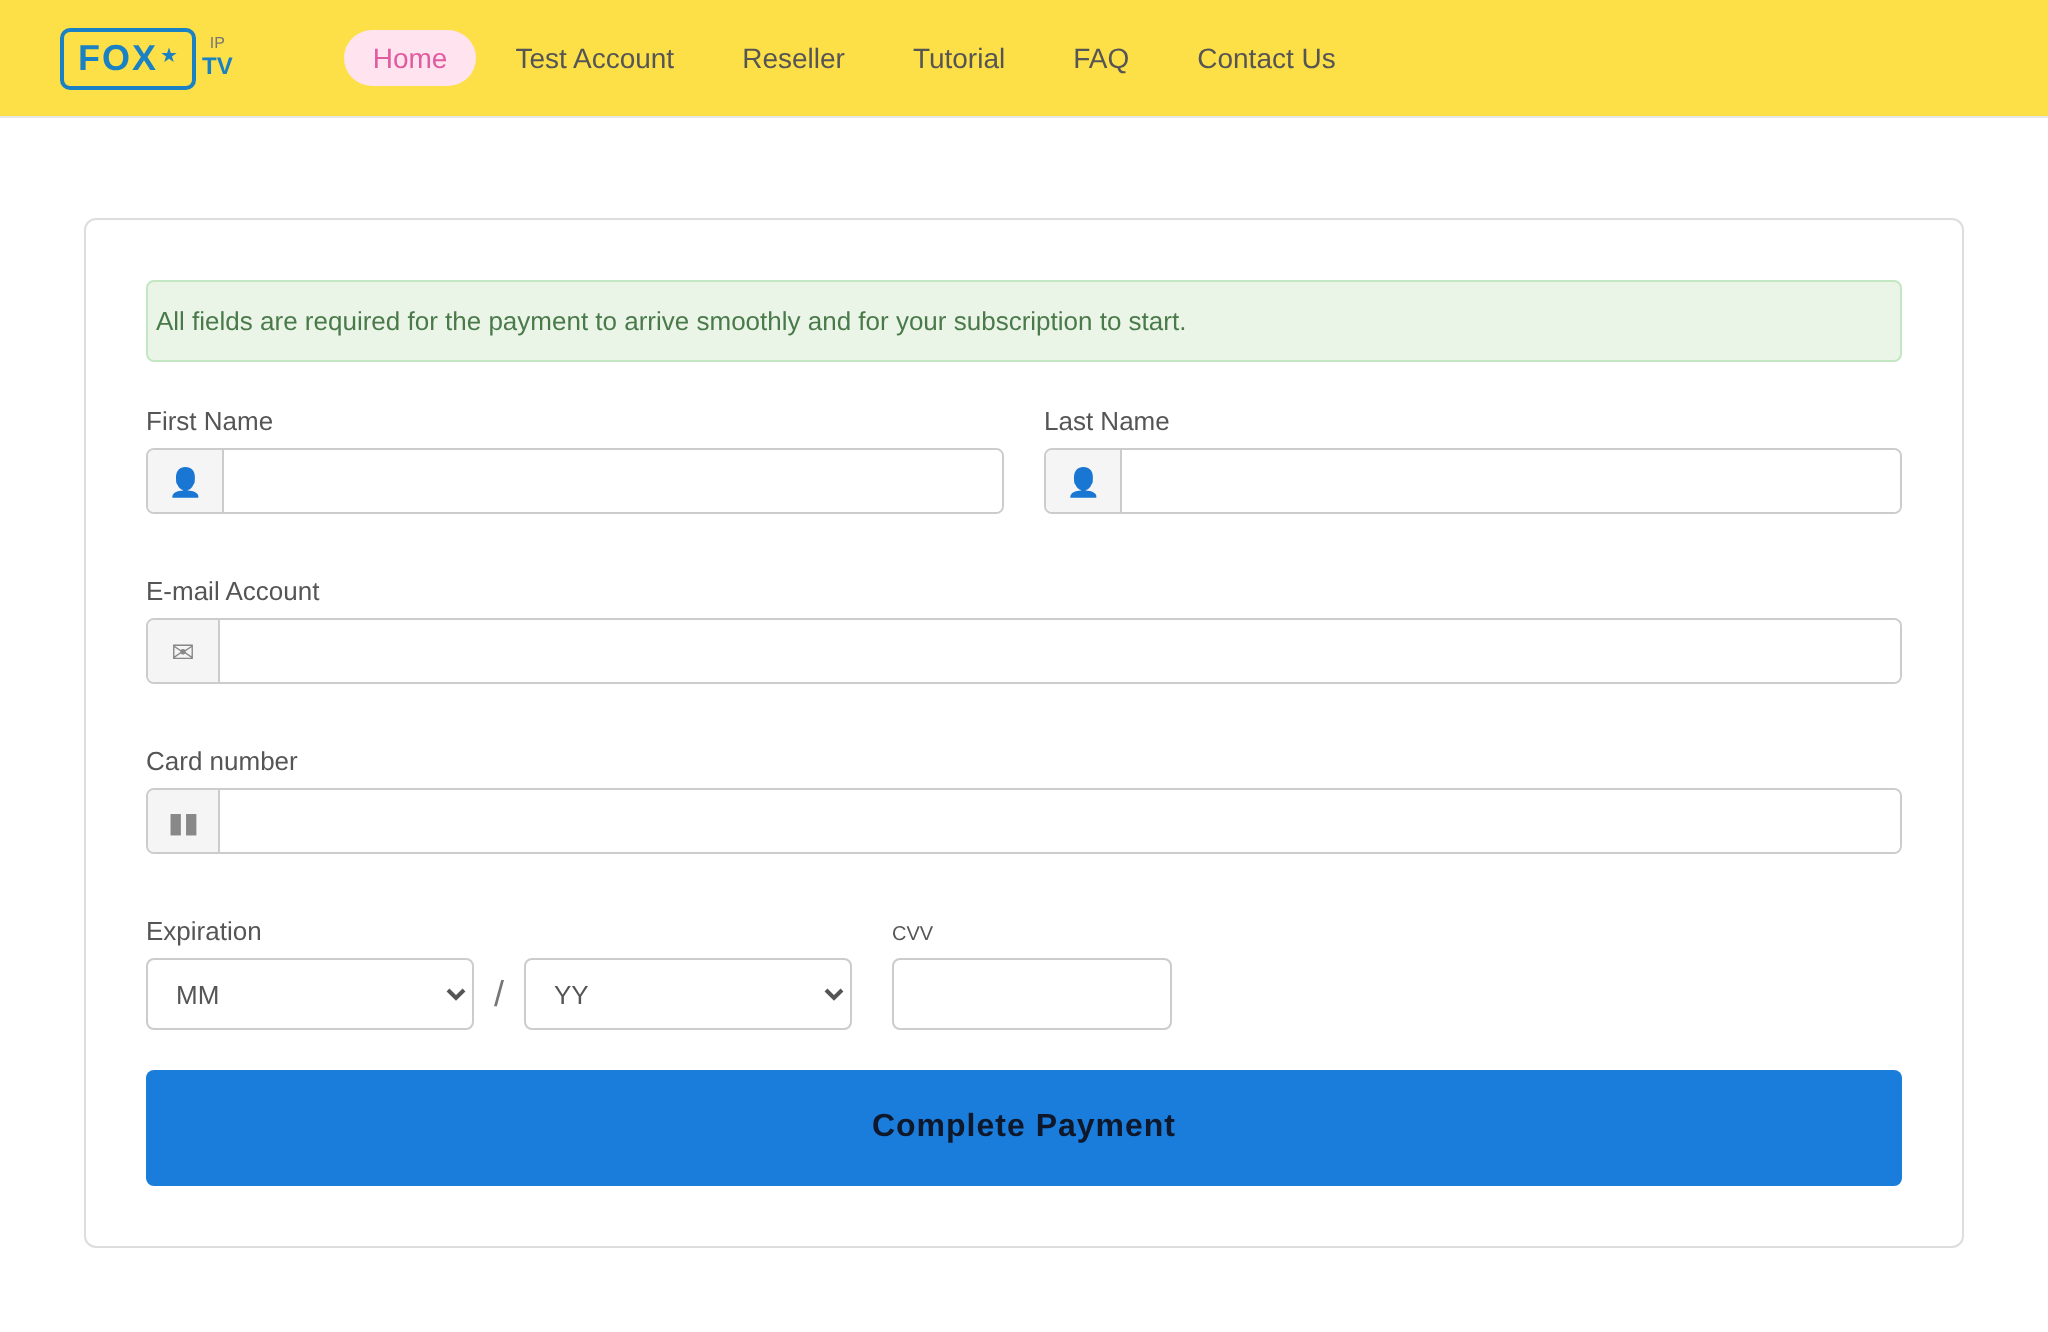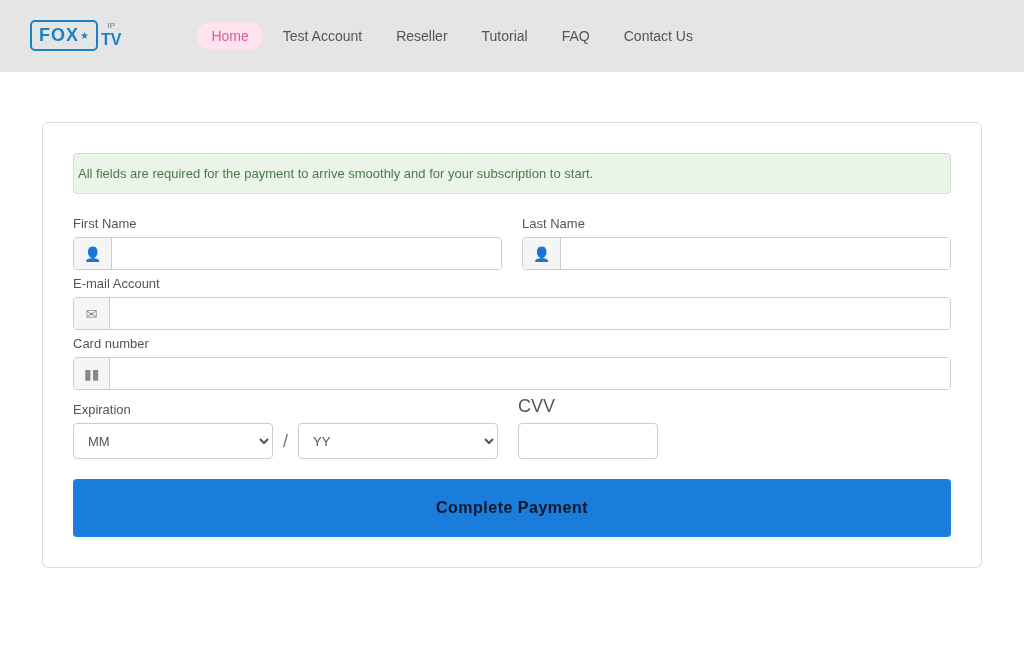--- a/index.html
+++ b/index.html
@@ -8,31 +8,31 @@
       background: #fff;
       color: #333;
       font-size: 14px;
     }
 
     
     .navbar {
       display: flex;
       align-items: center;
       padding: 0 30px;
-      height: 72px;
+      height: 59px;
       border-bottom: 1px solid #e8e8e8;
-      background: #e5e5e5;
+      background: #fde047;
+      gap: 16px;
     }
 
     .nav-links {
       display: flex;
       align-items: flex-end;
       gap: 6px;
       list-style: none;
-      margin-left: 36px;
     }
     .nav-links li a {
       text-decoration: none;
       color: #555;
       padding: 6px 14px;
       border-radius: 20px;
       font-size: 14px;
       transition: background 0.2s;
     }
     .nav-links li a.active {
@@ -69,21 +69,21 @@
       border-radius: 4px;
       padding: 12px 4px;
       color: #4a7a4a;
       font-size: 13px;
       margin-bottom: 22px;
     }
 
     .form-row {
       display: flex;
       gap: 20px;
-      margin-bottom: 6px;
+      margin-bottom: 31px;
     }
     .form-group {
       flex: 1;
       display: flex;
       flex-direction: column;
     }
 
     .form-label {
       font-size: 13px;
       color: #555;
@@ -132,37 +132,37 @@
       gap: 0;
     }
     .exp-select {
       border: 1px solid #ccc;
       border-radius: 4px;
       padding: 8px 28px 8px 10px;
       font-size: 13px;
       color: #555;
       background: #fff;
       appearance: auto;
-      width: 200px;
+      width: 164px;
       height: 36px;
     }
     .exp-slash {
       font-size: 18px;
       color: #777;
       padding: 0 10px;
       margin-bottom: 0;
       line-height: 36px;
     }
     .cvv-group {
       display: flex;
       flex-direction: column;
       margin-left: 20px;
     }
     .cvv-label {
-      font-size: 18px;
+      font-size: 10px;
       color: #555;
       margin-bottom: 6px;
     }
     .cvv-input {
       border: 1px solid #ccc;
       border-radius: 4px;
       padding: 8px 12px;
       font-size: 13px;
       width: 140px;
       height: 36px;
@@ -212,21 +212,21 @@
       vertical-align: super;
       line-height: 1;
     }
     .iptv-col {
       display: flex;
       flex-direction: column;
       margin-left: 3px;
       line-height: 1.1;
     }
     .ip-text { font-size: 8px; color: #777; text-align: center; }
-    .tv-text { font-size: 16px; font-weight: bold; color: #1a82c4; }
+    .tv-text { font-size: 12px; font-weight: bold; color: #1a82c4; }
   </style>
 </head>
 <body>
 
 <nav class="navbar">
   <div class="logo-wrap">
     <div class="fox-bracket">
       <span class="fox-text">FOX</span>
       <span class="star-sup">★</span>
     </div>

